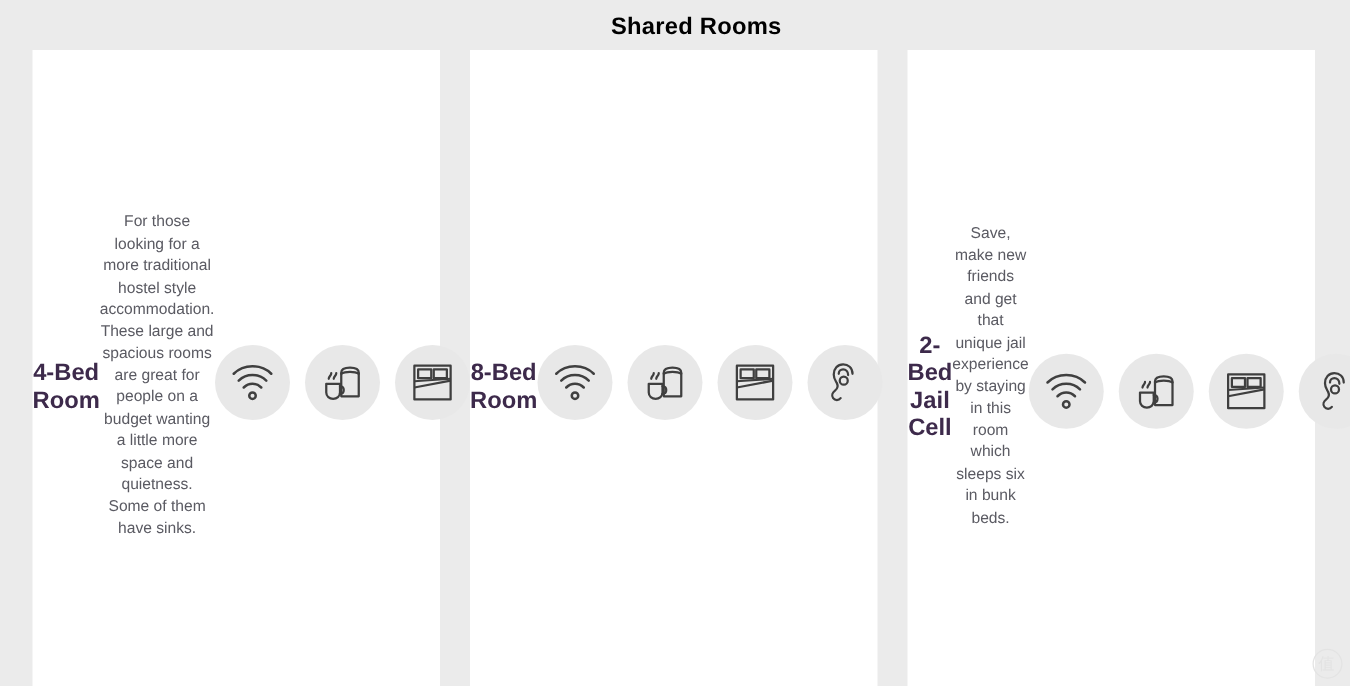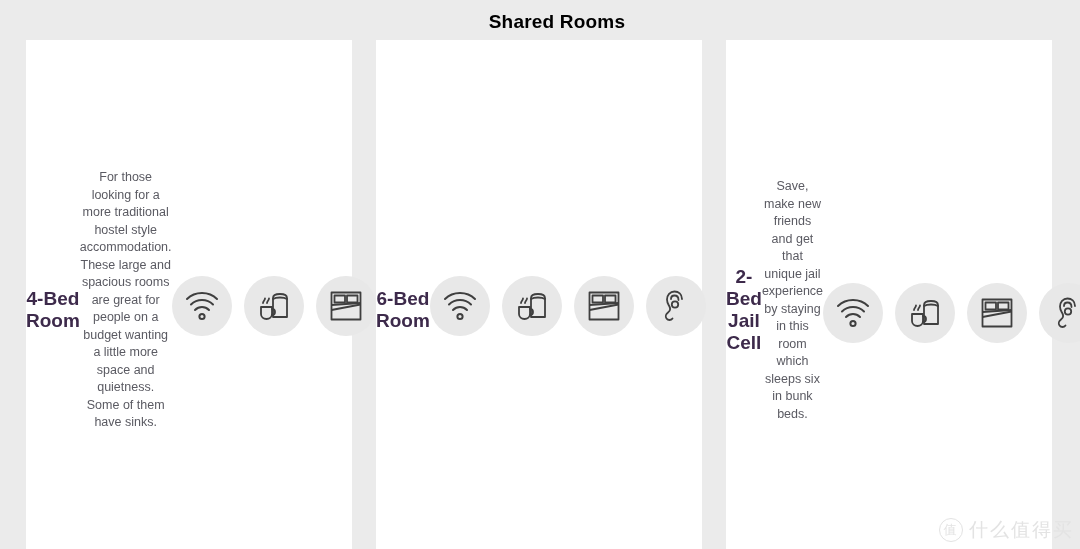--- a/index.html
+++ b/index.html
@@ -237,21 +237,21 @@
           <path d="M206 84 L326 58"></path>
             <path d="M206 128 L326 110"></path>
           <path d="M214 96 L206 66"></path>
         </g>
         <path d="M214 66 L326 44 L326 78 L214 96 Z" fill="#5b5a4e"></path>
         <path d="M206 130 L326 112 L326 180 L206 196 Z" fill="#e6dfd6"></path>
         <path d="M216 134 L282 126 L286 150 L218 158 Z" fill="#f6f2ec"></path>
         <path d="M206 168 L326 156 L326 200 L206 206 Z" fill="#d8cfc4"></path>
       </svg>
     </div>
-    <div class="card-title">6-Bed Room</div>
+    <div class="card-title">8-Bed Room</div>
     <div class="amen-row">
       <div class="amen">
         <svg width="34" height="30" viewBox="0 0 34 30" fill="none" stroke="#3f3f3f" stroke-width="2" stroke-linecap="round">
           <path d="M2 8 C10 0 24 0 32 8"></path>
           <path d="M6 13.5 C12 7.5 22 7.5 28 13.5"></path>
           <path d="M10 19 C14 15 20 15 24 19"></path>
           <circle cx="17" cy="25.5" r="2.6"></circle>
         </svg>
       </div>
       <div class="amen">
@@ -386,14 +386,13 @@
           <circle cx="13" cy="14.5" r="3.2"></circle>
         </svg>
       </div>
     </div>
   </div>
 
 </div>
 
 <div class="watermark">
   <span class="wm-badge">值</span>
-  <span>什么值得买</span>
 </div>
 
 </body></html>

